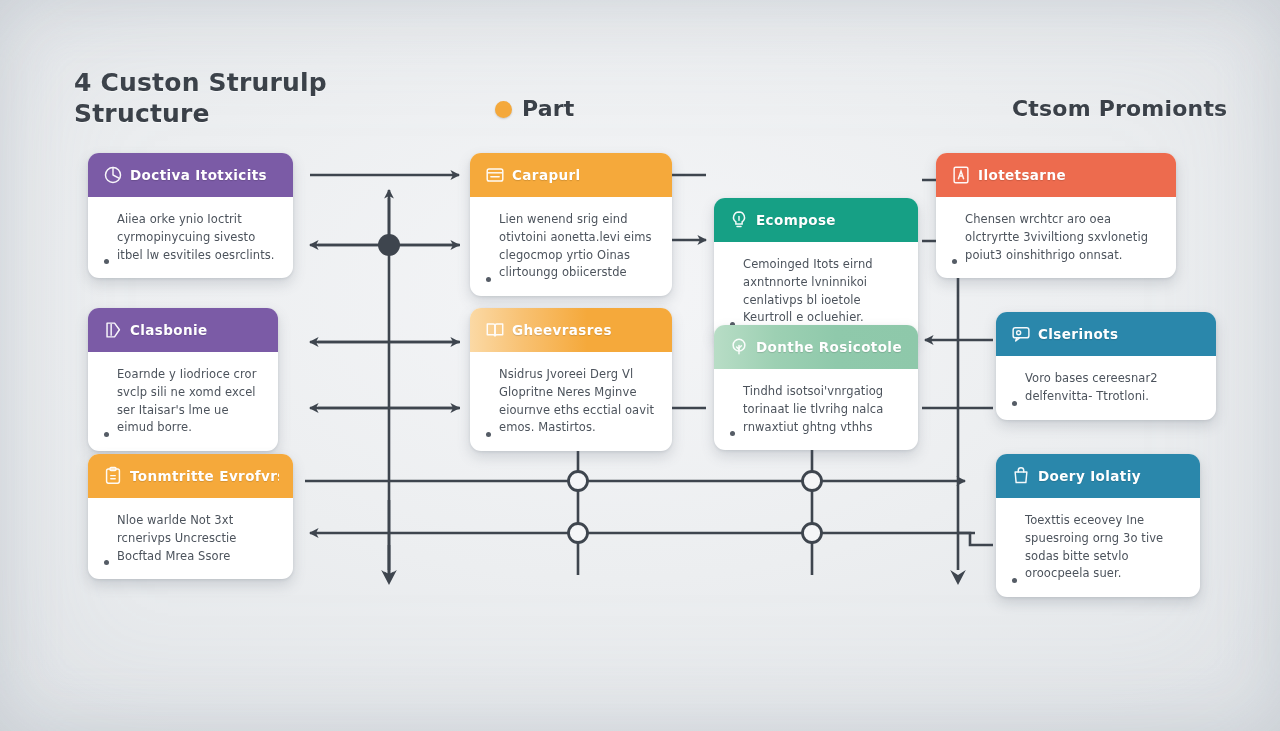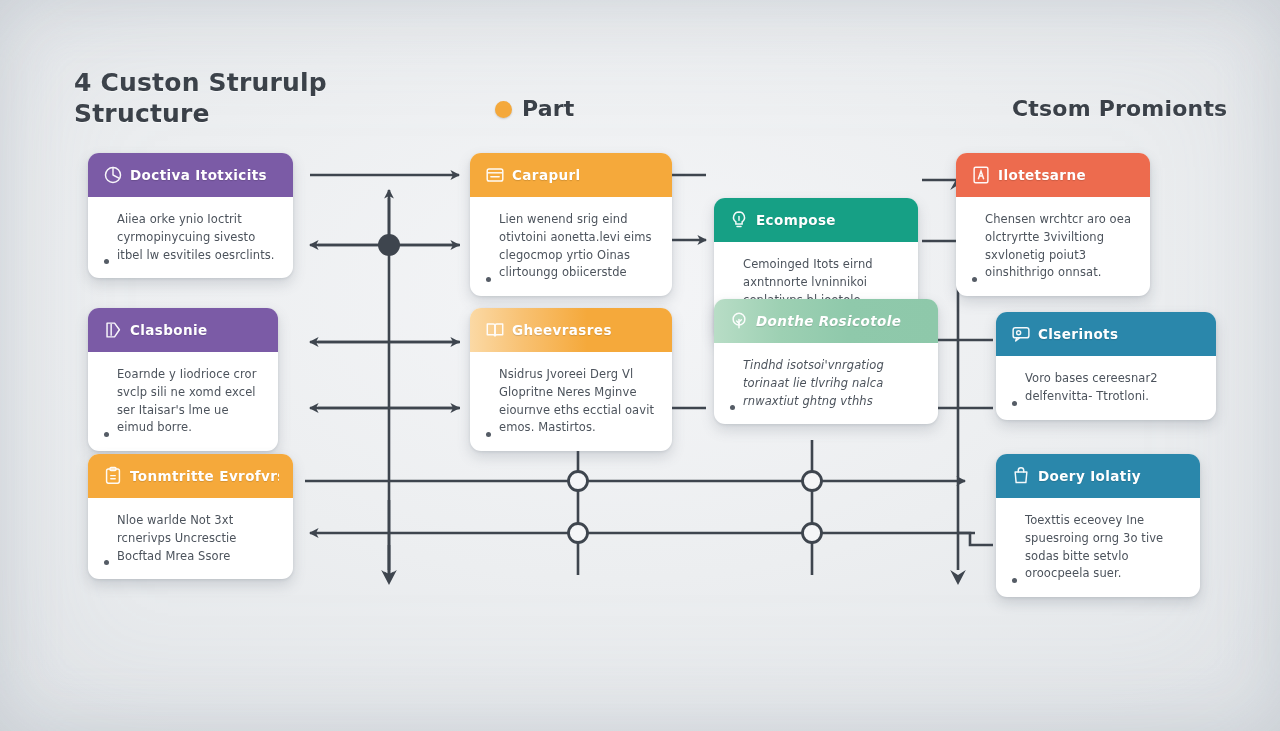--- a/index.html
+++ b/index.html
@@ -291,21 +291,21 @@
         </svg>
       </span>
       <span class="card-title">Ecompose</span>
     </div>
     <div class="card-body">
       <span class="bullet"></span>
       <span class="card-text">Cemoinged Itots eirnd axntnnorte lvninnikoi cenlativps bl ioetole Keurtroll e ocluehier.</span>
     </div>
   </div>
 
-  <div class="card" style="left:956px; top:153px; width:194px;">
+  <div class="card" style="left:936px; top:153px; width:240px;">
     <div class="card-header" style="background:#ed6b4e;">
       <span class="hicon">
         <svg viewBox="0 0 24 24" fill="none" stroke="#fff" stroke-width="1.6">
           <rect x="4.5" y="3.6" width="15" height="16.8" rx="1.6"></rect>
           <path d="M9.2 16 L12 7.6 L14.8 16 M10.3 13.2h3.4" stroke-linecap="round"></path>
         </svg>
       </span>
       <span class="card-title">Ilotetsarne</span>
     </div>
     <div class="card-body">
@@ -339,21 +339,21 @@
         </svg>
       </span>
       <span class="card-title">Gheevrasres</span>
     </div>
     <div class="card-body">
       <span class="bullet"></span>
       <span class="card-text">Nsidrus Jvoreei Derg Vl Glopritne Neres Mginve eiournve eths ecctial oavit emos. Mastirtos.</span>
     </div>
   </div>
 
-  <div class="card" style="left:714px; top:299px; width:224px;font-style:italic;">
+  <div class="card" style="left:714px; top:325px; width:204px;">
     <div class="card-header" style="background:linear-gradient(90deg,#b8ddc6 0%,#9dd0b3 30%,#8fc9ab 60%,#8ec8aa 100%);">
       <span class="hicon">
         <svg viewBox="0 0 24 24" fill="none" stroke="#fff" stroke-width="1.6">
           <circle cx="12" cy="10" r="6.4"></circle>
           <path d="M12 10.4 V19.4" stroke-linecap="round"></path>
           <path d="M12 13.2 L14.6 10.6 M12 14.6 L9.4 12" stroke-linecap="round"></path>
         </svg>
       </span>
       <span class="card-title">Donthe Rosicotole</span>
     </div>

